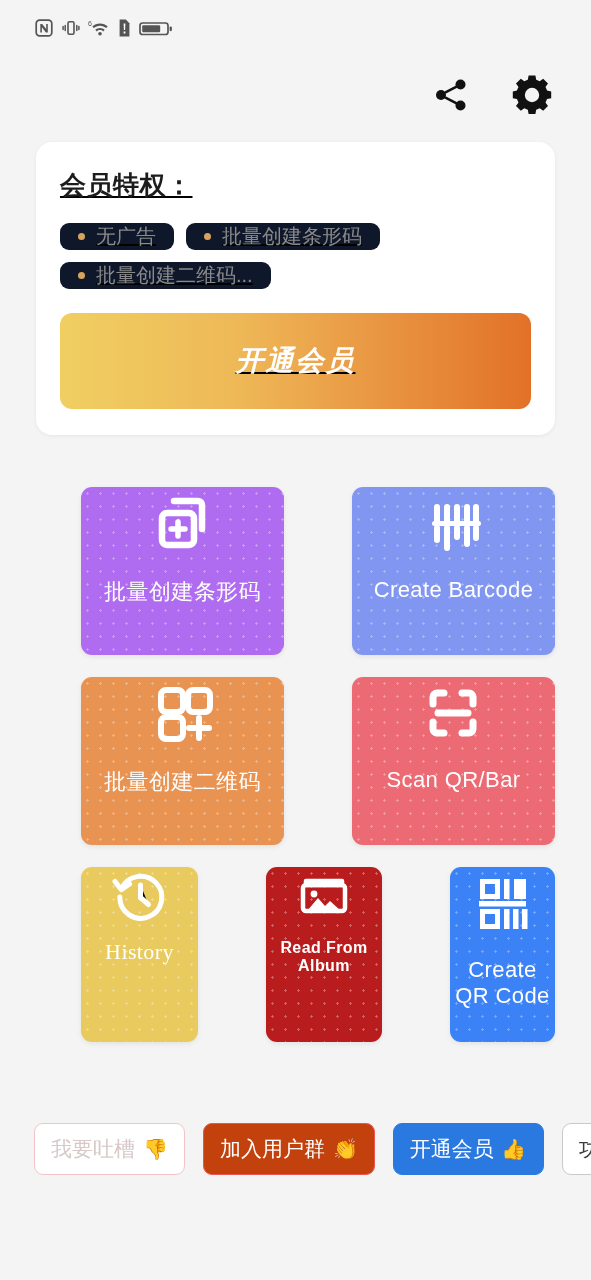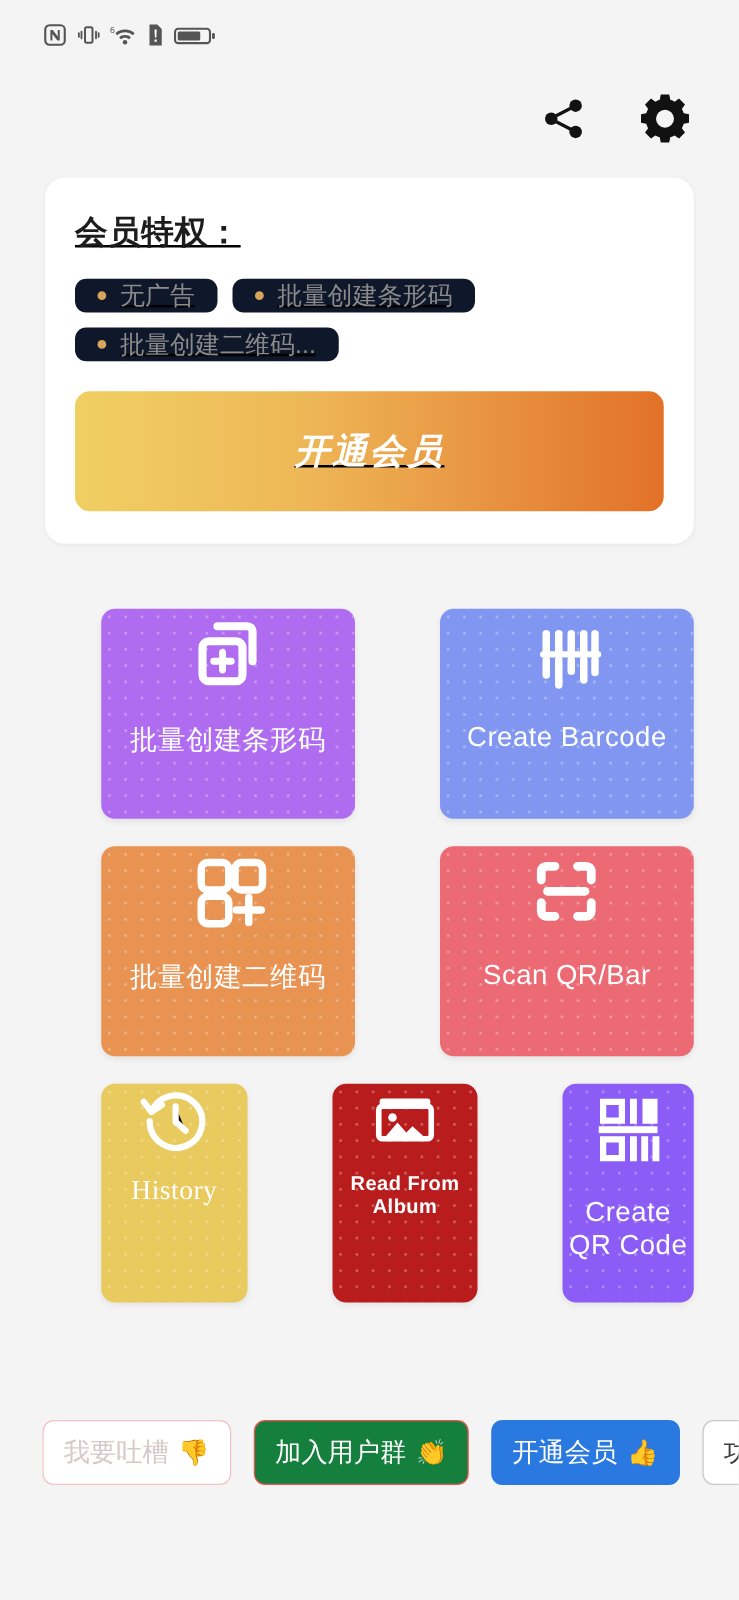--- a/index.html
+++ b/index.html
@@ -175,21 +175,21 @@
   .t-album{ width: 116px; }
   .t-qr   { flex: 1; }
 
   .tile-svg { display: block; }
 
   
   .chip-row {
     position: absolute;
     left: 0;
     right: 0;
-    bottom: 92px;
+    bottom: 105px;
     display: flex;
     gap: 18px;
     padding-left: 34px;
     overflow: hidden;
     align-items: center;
   }
   .chip {
     flex: none;
     border-radius: 9px;
     padding: 11px 16px;
@@ -199,21 +199,21 @@
     gap: 8px;
     cursor: pointer;
     white-space: nowrap;
   }
   .chip-outline-pink {
     background: #ffffff;
     border: 1px solid #f2c4c8;
     color: #d8c8c8;
   }
   .chip-red {
-    background: #15803d;
+    background: #c2410c;
     border: 1px solid #ef5350;
     color: #ffffff;
   }
   .chip-blue {
     background: #2979e0;
     border: 1px solid #2979e0;
     color: #ffffff;
   }
   .chip-outline-gray {
     background: #ffffff;
@@ -373,21 +373,21 @@
         <svg class="tile-svg" width="58" height="58" viewBox="0 0 58 58">
           <path fill="none" stroke="#fff" stroke-width="4.5" stroke-linejoin="round" d="M11 14h36v4H11z"></path>
           <rect x="8" y="18" width="42" height="26" rx="3" fill="none" stroke="#fff" stroke-width="4.5"></rect>
           <circle cx="19" cy="27" r="3.4" fill="#fff"></circle>
           <path fill="#fff" d="M12 44l11-13 7 8 5-5 11 10z"></path>
         </svg>
         <div class="tile-label sm">Read From Album</div>
       </div>
     </div>
 
-    <div class="tile tile-tall t-qr" style="background:#8b5cf6">
+    <div class="tile tile-tall t-qr" style="background:#3b82f6">
       <div class="tile-inner">
         <svg class="tile-svg" width="72" height="72" viewBox="0 0 72 72">
           <g fill="#fff">
             <path d="M13 12h20v20H13zm5 5v10h10V17z"></path>
             <rect x="37" y="12" width="5.5" height="20"></rect>
             <rect x="47" y="12" width="12" height="20"></rect>
             <rect x="12" y="34" width="47" height="5.5"></rect>
             <path d="M13 42h20v20H13zm5 5v10h10V47z"></path>
             <rect x="37" y="42" width="5.5" height="20"></rect>
             <rect x="46" y="42" width="5.5" height="20"></rect>

